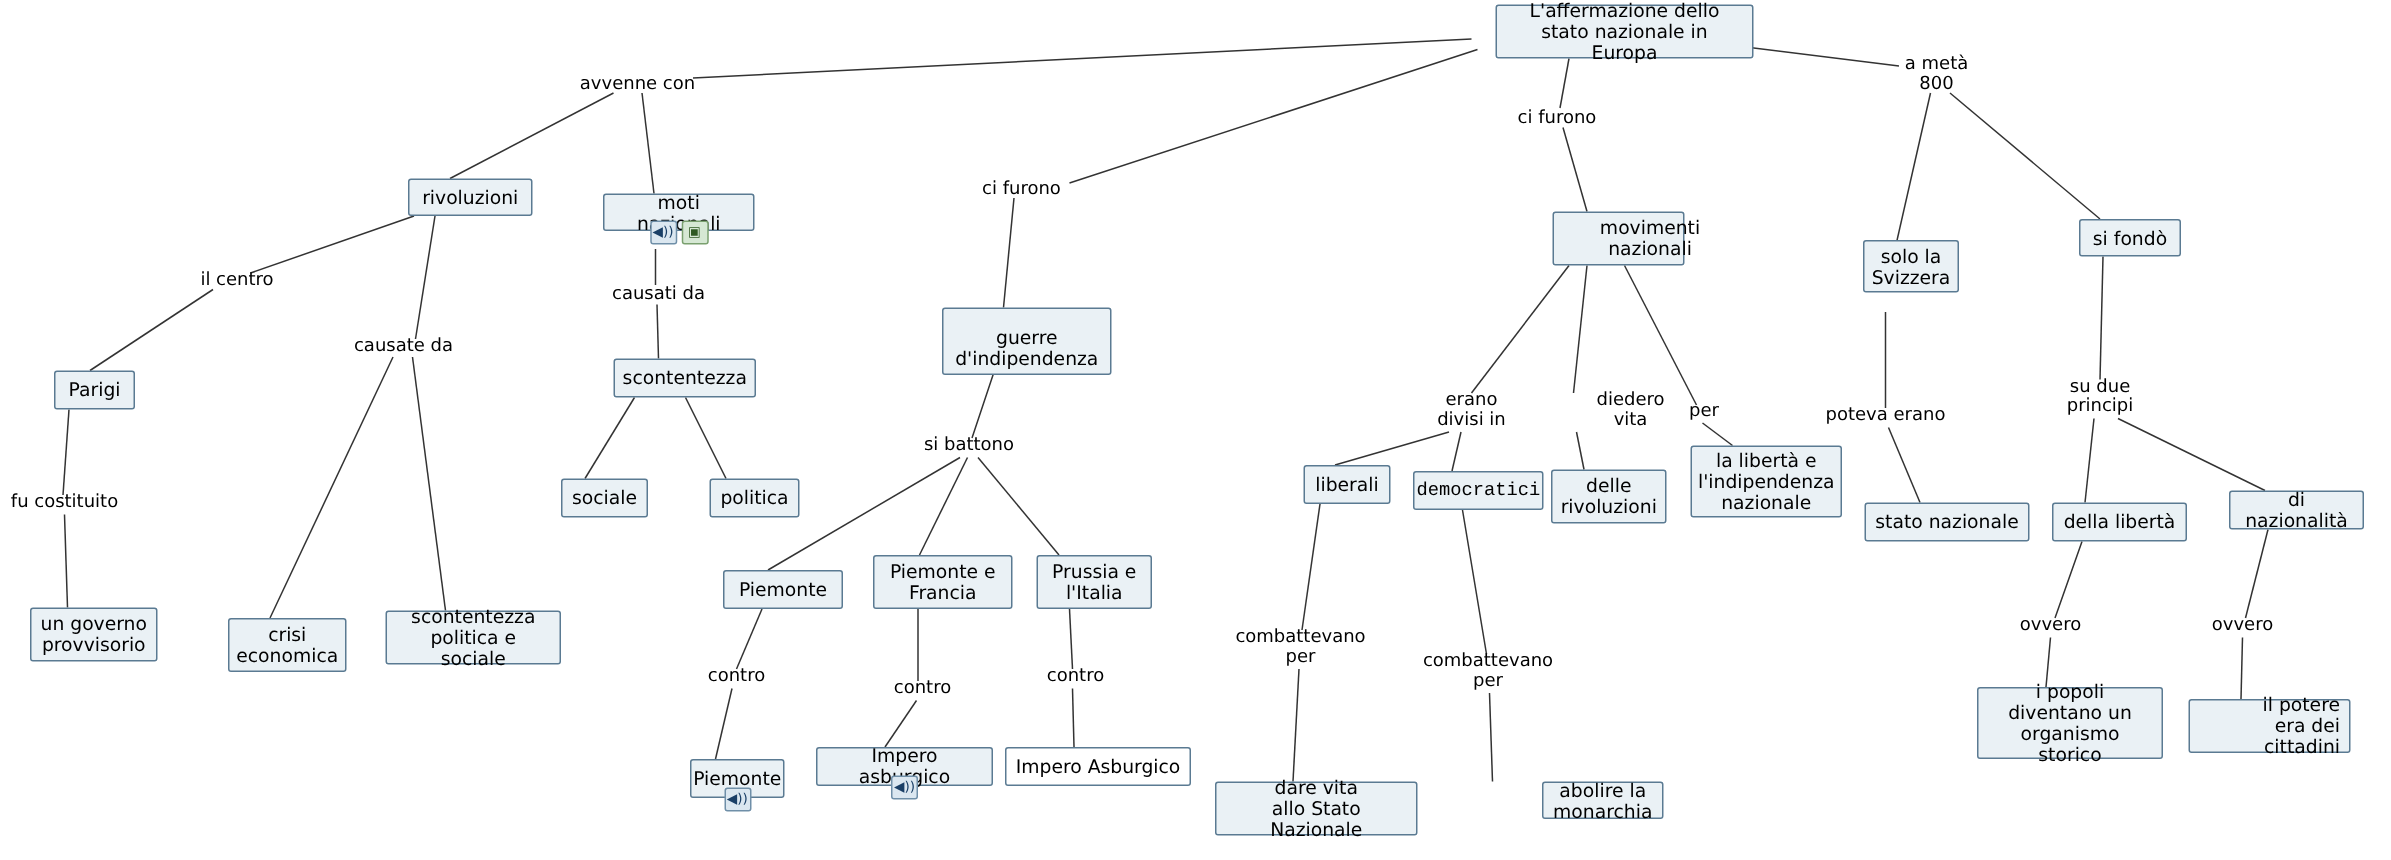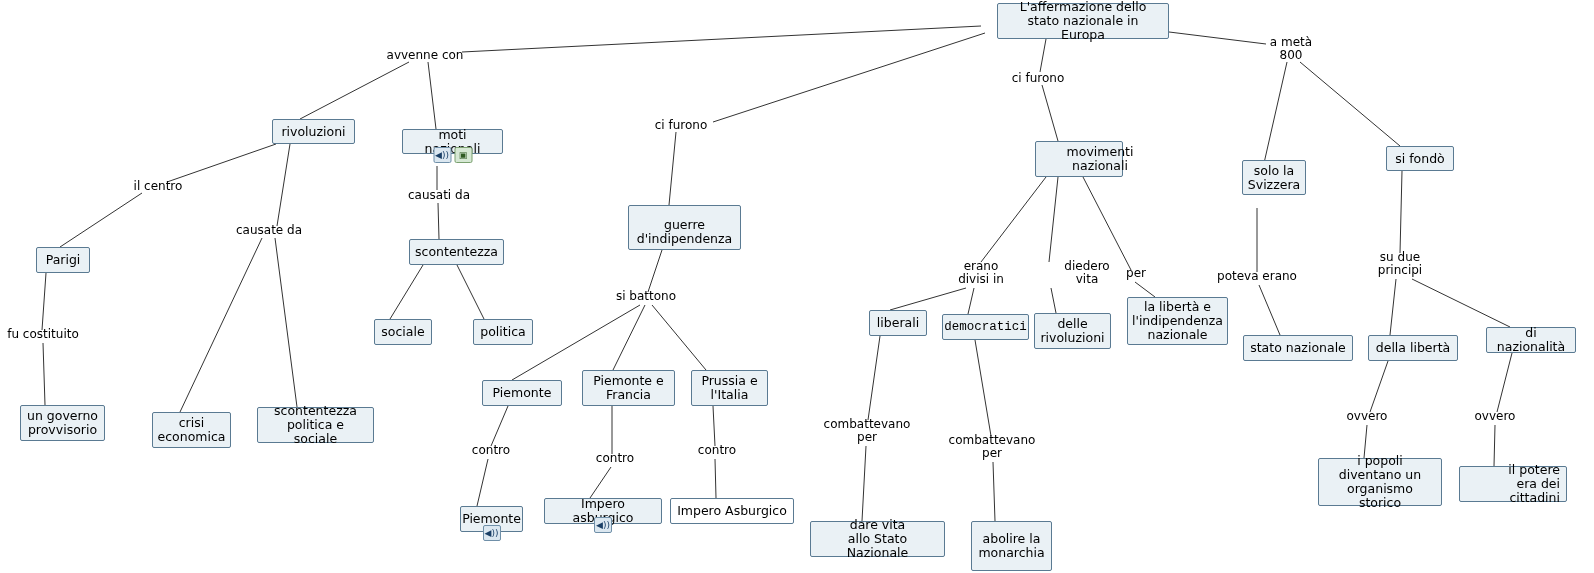--- a/index.html
+++ b/index.html
@@ -200,21 +200,21 @@
       <div class="node plain" style="left: 654px; top: 498px; width: 124px; height: 26px;"><span>Impero Asburgico</span></div>
       <div class="node" style="left: 853px; top: 310px; width: 58px; height: 26px;"><span>liberali</span></div>
       <div class="node" style="left: 926px; top: 314px; width: 87px; height: 26px; font-family: Liberation Mono, monospace;"><span>democratici</span></div>
       <div class="node" style="left: 1018px; top: 313px; width: 77px; height: 36px;"><span>delle
 rivoluzioni</span></div>
       <div class="node" style="left: 1111px; top: 297px; width: 101px; height: 48px;"><span>la libertà e
 l'indipendenza
 nazionale</span></div>
       <div class="node" style="left: 794px; top: 521px; width: 135px; height: 36px;"><span>dare vita
 allo Stato Nazionale</span></div>
-      <div class="node" style="left: 955px; top: 521px; width: 81px; height: 50px;"><span>abolire la
+      <div class="node" style="left: 1012px; top: 521px; width: 81px; height: 25px;"><span>abolire la
 monarchia</span></div>
       <div class="node" style="left: 1227px; top: 335px; width: 110px; height: 26px;"><span>stato nazionale</span></div>
       <div class="node" style="left: 1352px; top: 335px; width: 90px; height: 26px;"><span>della libertà</span></div>
       <div class="node" style="left: 1470px; top: 327px; width: 90px; height: 26px;"><span>di nazionalità</span></div>
       <div class="node" style="left: 1302px; top: 458px; width: 124px; height: 48px;"><span>i popoli
 diventano un
 organismo storico</span></div>
       <div class="node" style="left: 1443px; top: 466px; width: 108px; height: 36px; text-align: right;"><span>il potere
 era dei cittadini</span></div>
     </div>

